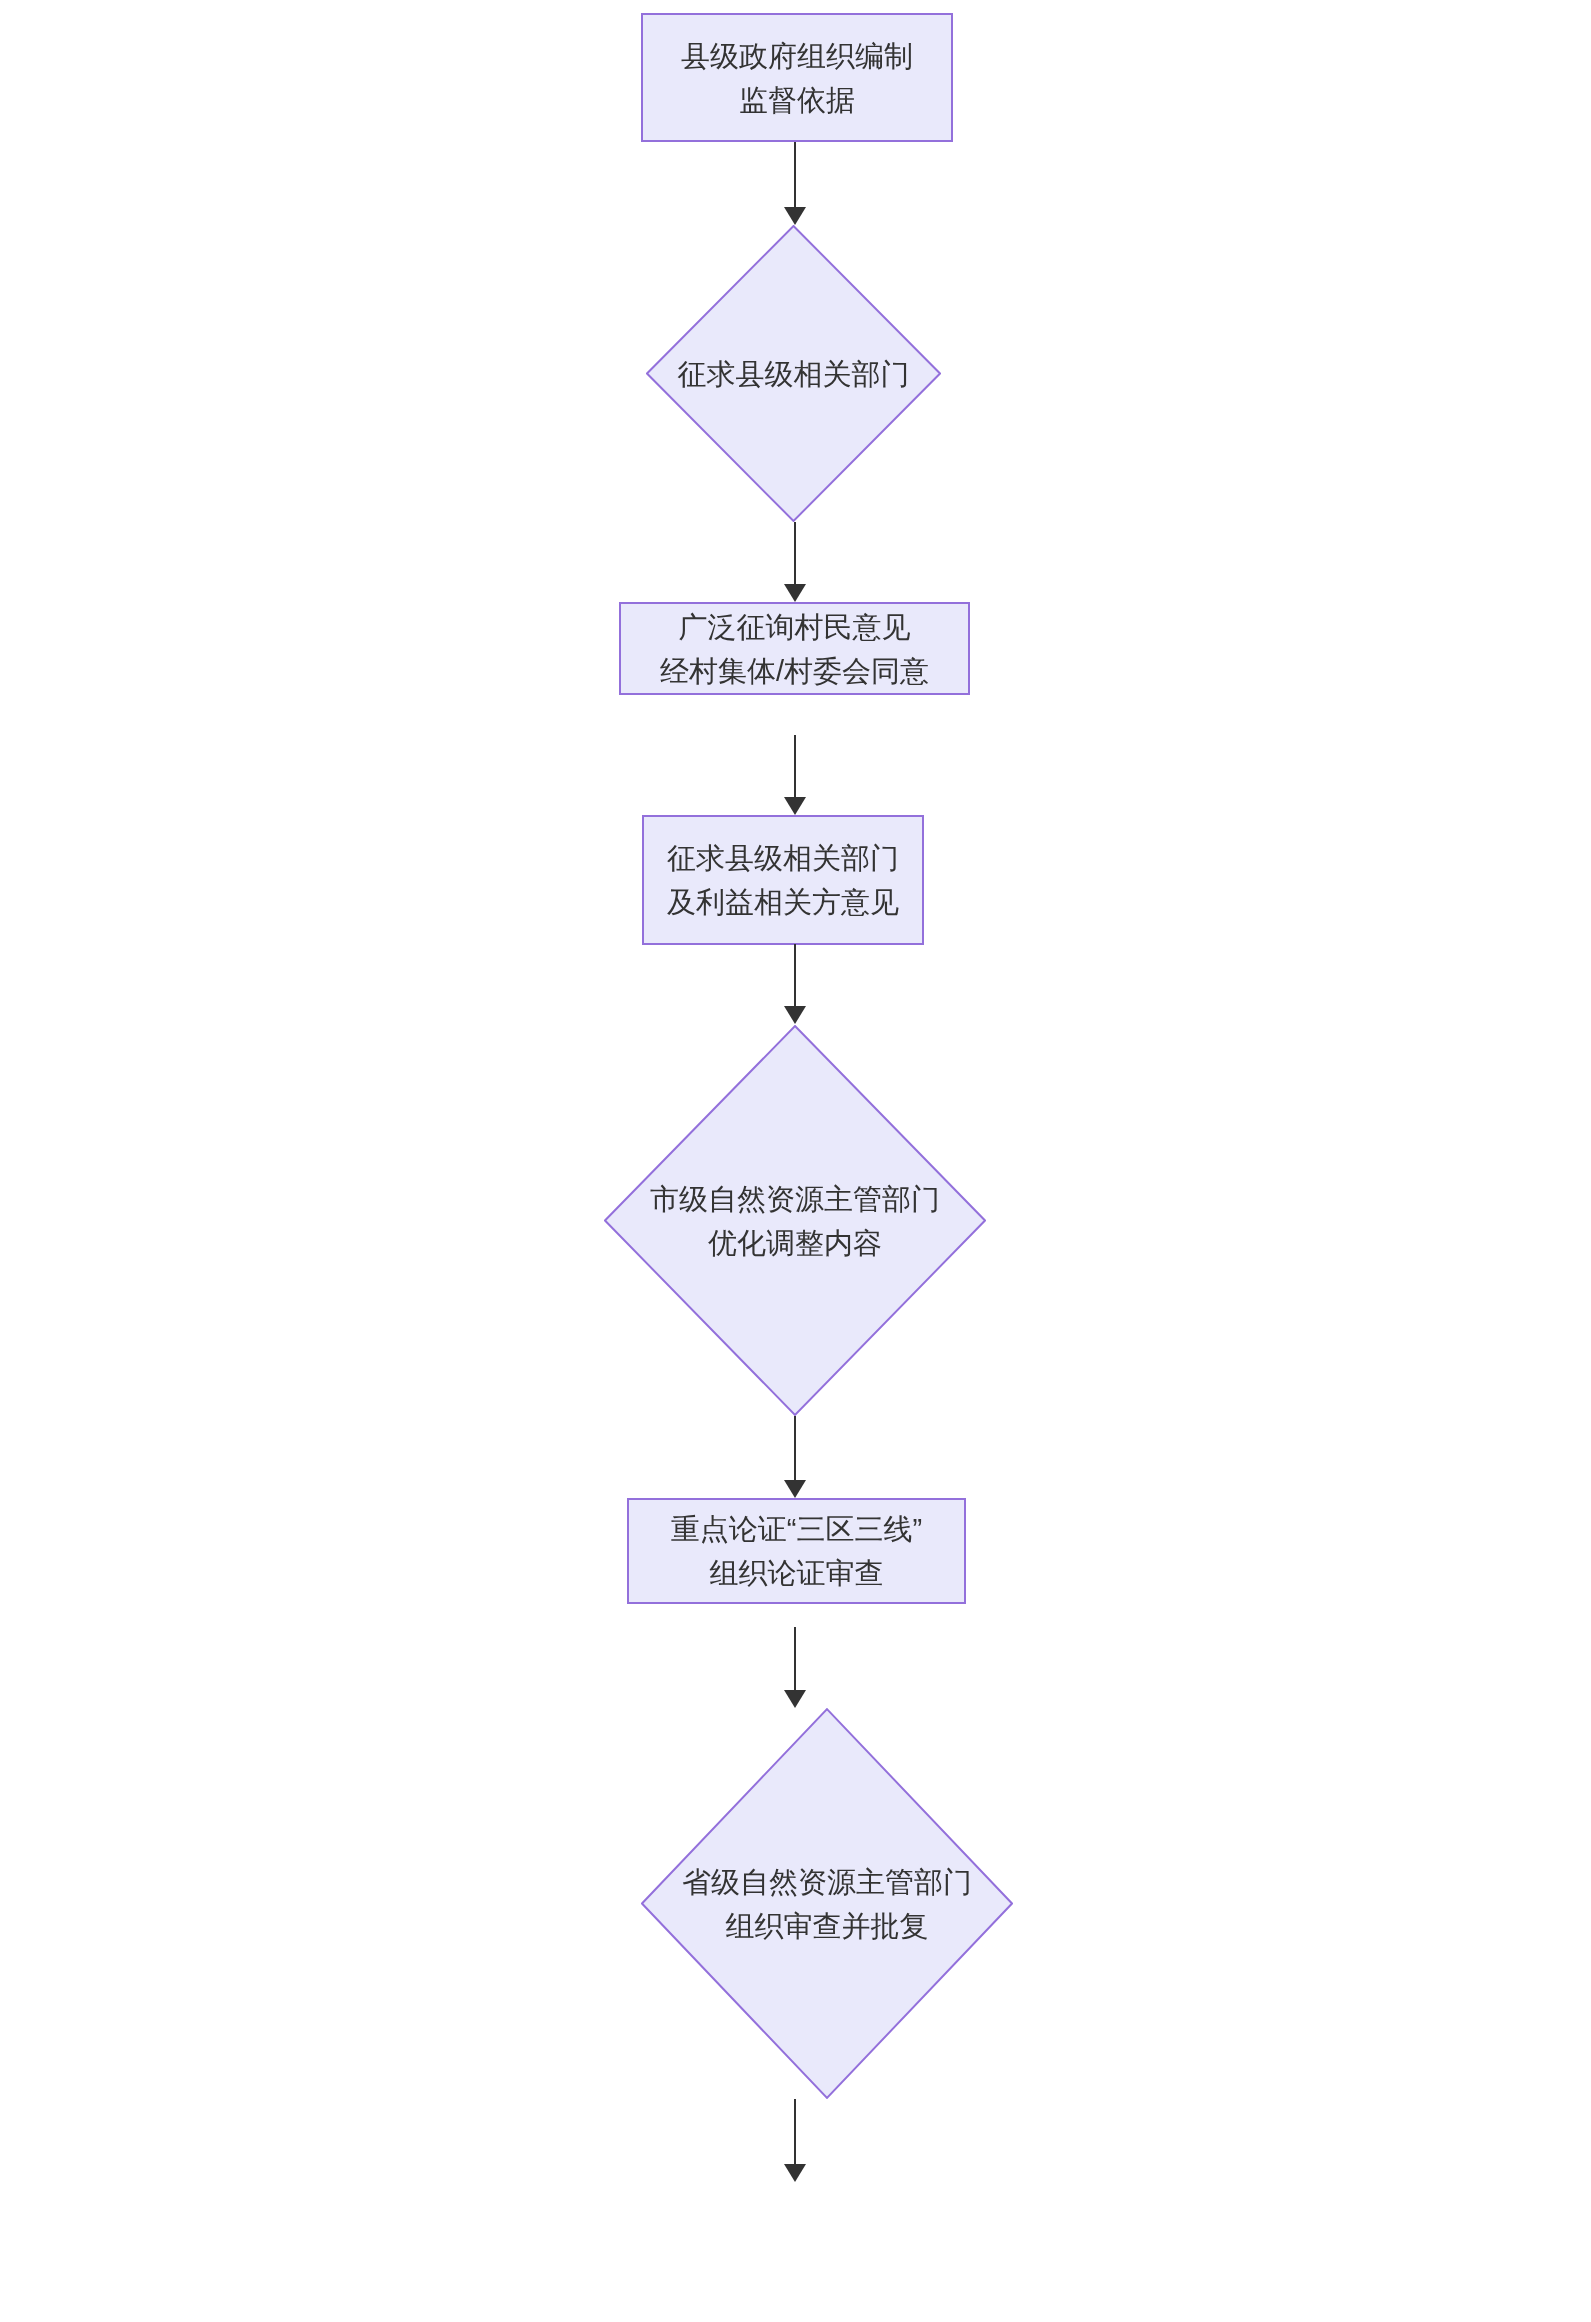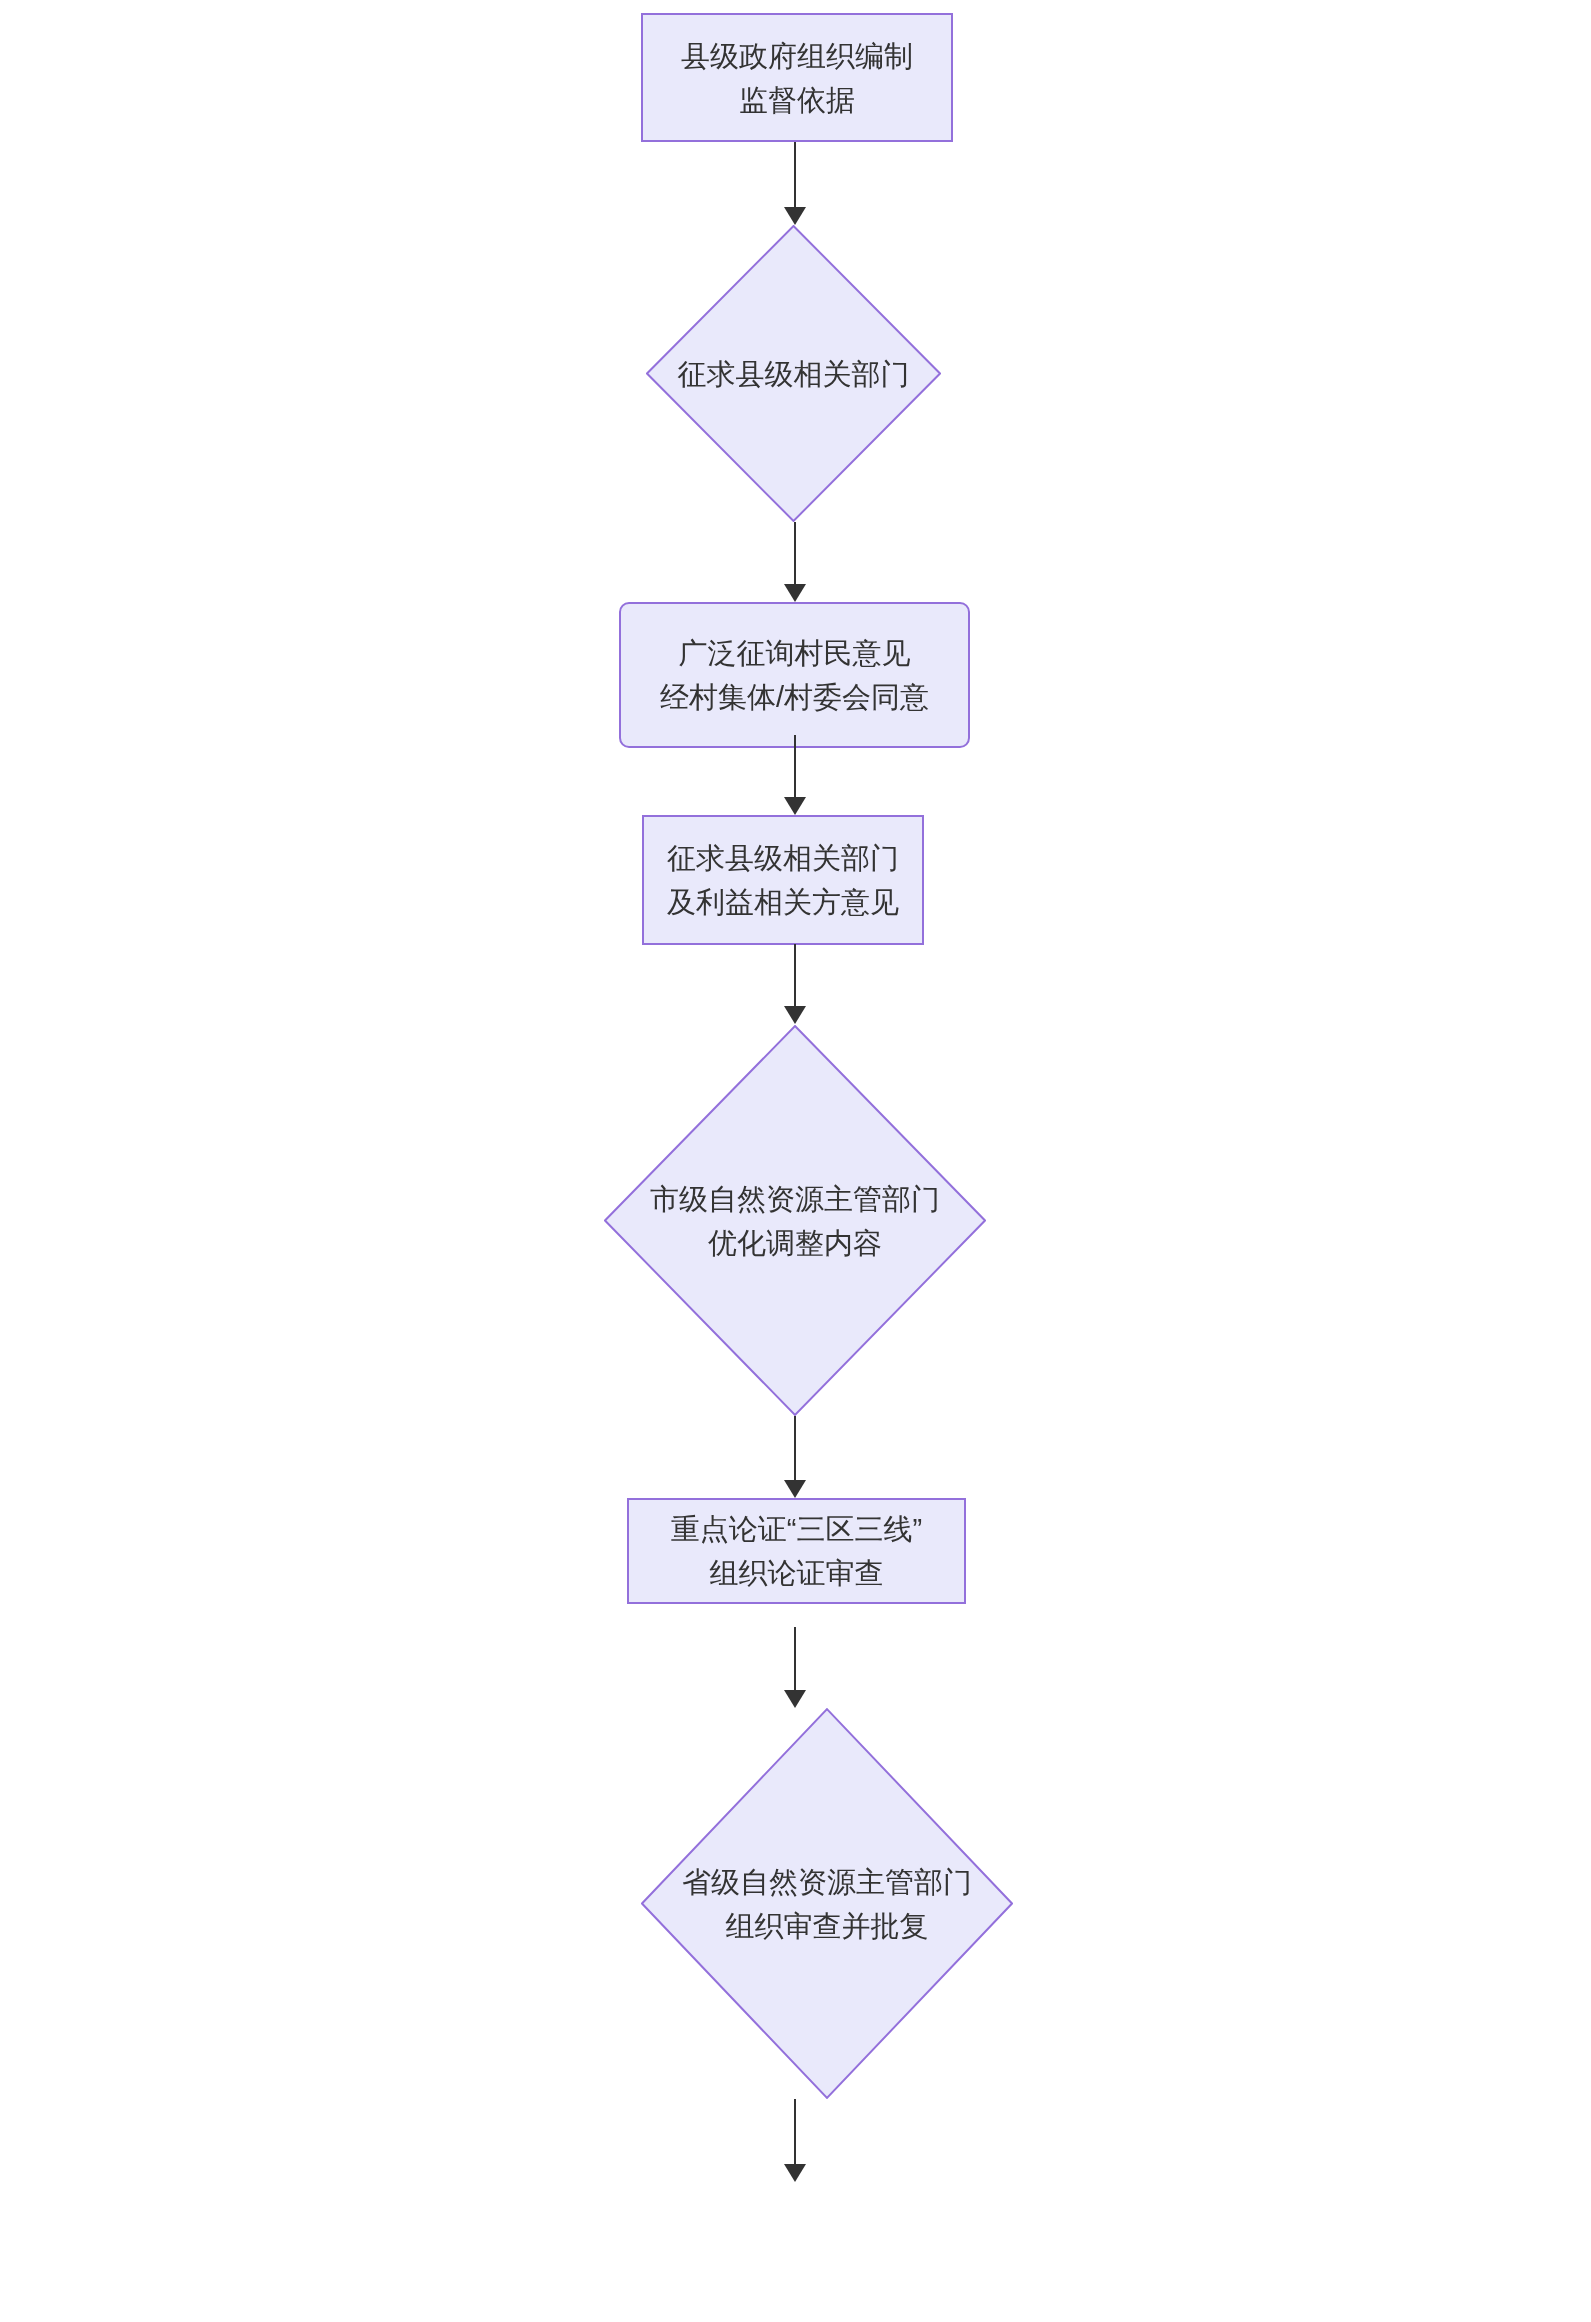--- a/index.html
+++ b/index.html
@@ -38,21 +38,21 @@
   .arrow .head {
     width: 0; height: 0;
     border-left: 11px solid transparent;
     border-right: 11px solid transparent;
     border-top: 18px solid #333333;
   }
 
   
   .n1 { left: 641px; top: 13px;   width: 312px; height: 129px; }
   .n2 { left: 646px; top: 225px;  width: 295px; height: 297px; }
-  .n3 { left: 619px; top: 602px;  width: 351px; height: 146px; border-radius: 10px; }
+  .n3 { left: 619px; top: 602px;  width: 351px; height: 93px; }
   .n4 { left: 642px; top: 815px;  width: 282px; height: 130px; }
   .n5 { left: 604px; top: 1025px; width: 382px; height: 391px; }
   .n6 { left: 627px; top: 1498px; width: 339px; height: 106px; }
   .n7 { left: 641px; top: 1708px; width: 372px; height: 391px; }
   .n8 { left: 589px; top: 2182px; width: 414px; height: 127px; }
 
   .a1 { left: 784px; top: 142px;  height: 83px; }
   .a2 { left: 784px; top: 522px;  height: 80px; }
   .a3 { left: 784px; top: 735px;  height: 80px; }
   .a4 { left: 784px; top: 944px;  height: 80px; }

